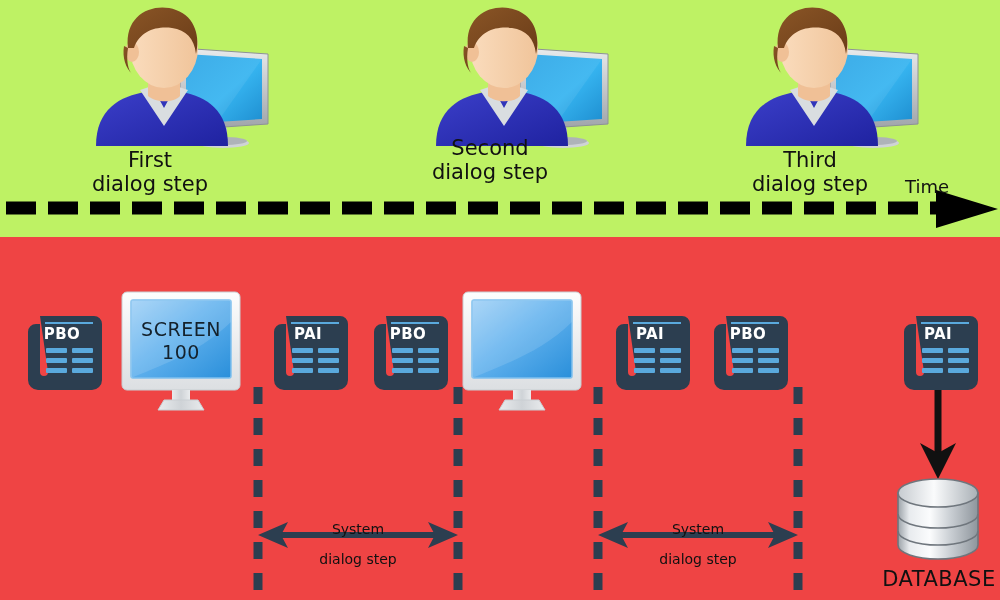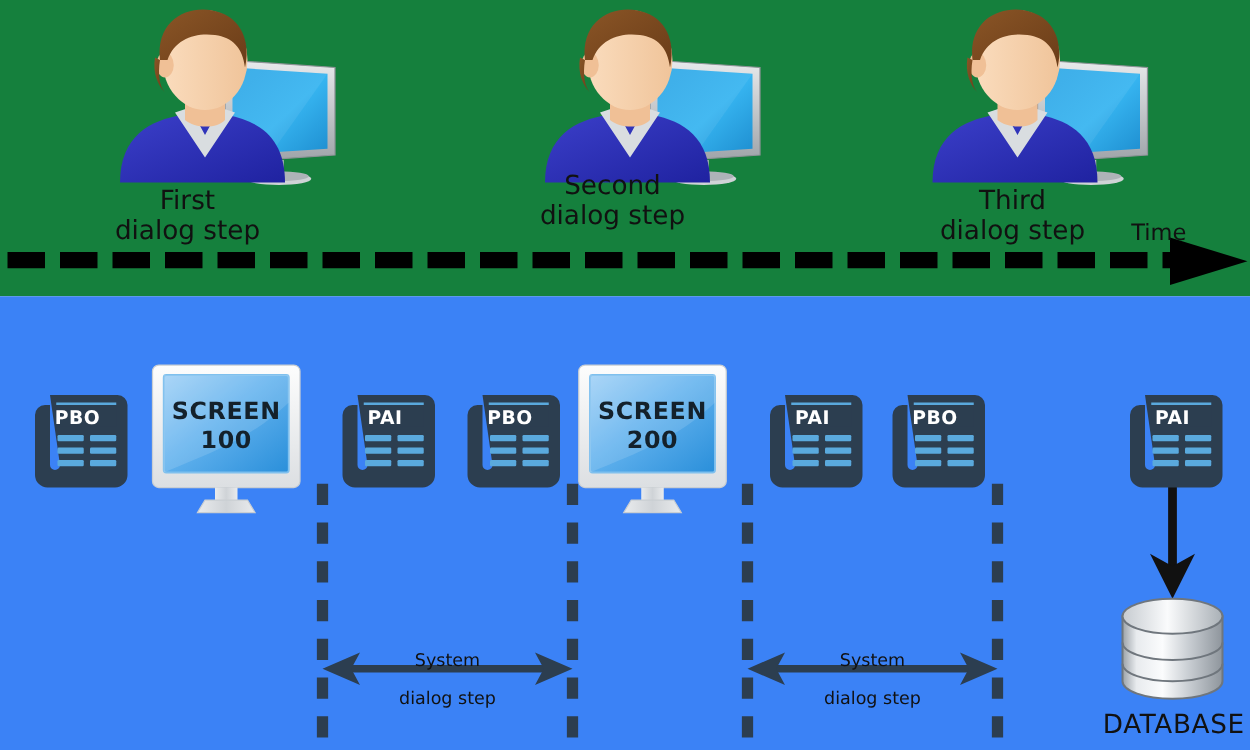--- a/index.html
+++ b/index.html
@@ -6,55 +6,55 @@
   body{
     width:1000px;height:600px;
     background:#ffffff;
     font-family:"DejaVu Sans", sans-serif;
     overflow:hidden;
     position:relative;
   }
   #stage{position:absolute;left:0;top:0;width:1000px;height:600px;}
 
   
-  .topband{position:absolute;left:0;top:0;width:1000px;height:237px;background:#15803d;}
+  .topband{position:absolute;left:0;top:0;width:1000px;height:237px;background:#bef264;}
 
   .person-group{position:absolute;top:4px;width:220px;height:150px;}
   .person-svg{position:absolute;left:0;top:0;}
 
   .step-label{
     position:absolute;
     width:260px;
     text-align:center;
     font-size:21px;
     line-height:24px;
     color:#111;
     font-family:"DejaVu Sans", sans-serif;
     white-space:pre-line;
   }
 
   
-  .bluepanel{position:absolute;left:0;top:237px;width:1000px;height:363px;background:#3b82f6;}
+  .bluepanel{position:absolute;left:0;top:237px;width:1000px;height:363px;background:#ef4444;}
 
   
   .doc{position:absolute;width:80px;height:86px;}
   .doc-label{
     position:absolute;
     color:#ffffff;
     font-size:15px;
     font-weight:bold;
     letter-spacing:0.4px;
     font-family:"DejaVu Sans", sans-serif;
     text-align:center;
     width:100%;
     pointer-events:none;
   }
 
   
-  .screenbox{position:absolute;width:118px;height:122px;font-weight:bold;}
+  .screenbox{position:absolute;width:118px;height:122px;}
   .screen-text{
     position:absolute;left:0;top:0;width:118px;height:98px;
     display:flex;flex-direction:column;align-items:center;justify-content:center;
     font-size:19px;line-height:23px;color:#14212b;text-align:center;
     font-family:"DejaVu Sans", sans-serif;
     letter-spacing:0.5px;
     pointer-events:none;
   }
 
   .plain-screen-label{
@@ -305,22 +305,20 @@
     </div>
 
     <div class="screenbox" style="left:463px;top:55px;">
       <svg width="118" height="122" viewBox="0 0 118 122">
         <rect x="0" y="0" width="118" height="98" rx="5" fill="url(#bez)" stroke="#c9ced2" stroke-width="1"></rect>
         <rect x="9" y="8" width="100" height="78" rx="2" fill="url(#sgrad)" stroke="#7fc0ee" stroke-width="1.5"></rect>
         <path d="M9 8 L109 8 L109 30 C80 58 48 70 9 86 Z" fill="#ffffff" opacity="0.13"></path>
         <rect x="50" y="98" width="18" height="12" fill="url(#stand)"></rect>
         <path d="M36 118 L82 118 L76 108 L42 108 Z" fill="url(#stand)" stroke="#c9ced2" stroke-width="1"></path>
       </svg>
-      <div class="screen-text">SCREEN
-200</div>
     </div>
 
     <div class="doc" style="left:610px;top:73px;">
       <svg width="80" height="86" viewBox="0 0 80 86">
         <path d="M18 6 h54 a8 8 0 0 1 8 8 v56 a10 10 0 0 1 -10 10 h-54 a10 10 0 0 1 -10 -10 v-48 a8 8 0 0 1 8 -8 h4 v48 a4 4 0 0 0 8 0 z" fill="#2c3e50"></path>
         <rect x="23" y="14" width="48" height="17" fill="#2c3e50"></rect>
         <rect x="23" y="12" width="48" height="2" fill="#5aa9dd"></rect>
         <g fill="#5aa9dd">
           <rect x="24" y="38" width="21" height="5" rx="1"></rect>
             <rect x="50" y="38" width="21" height="5" rx="1"></rect>

